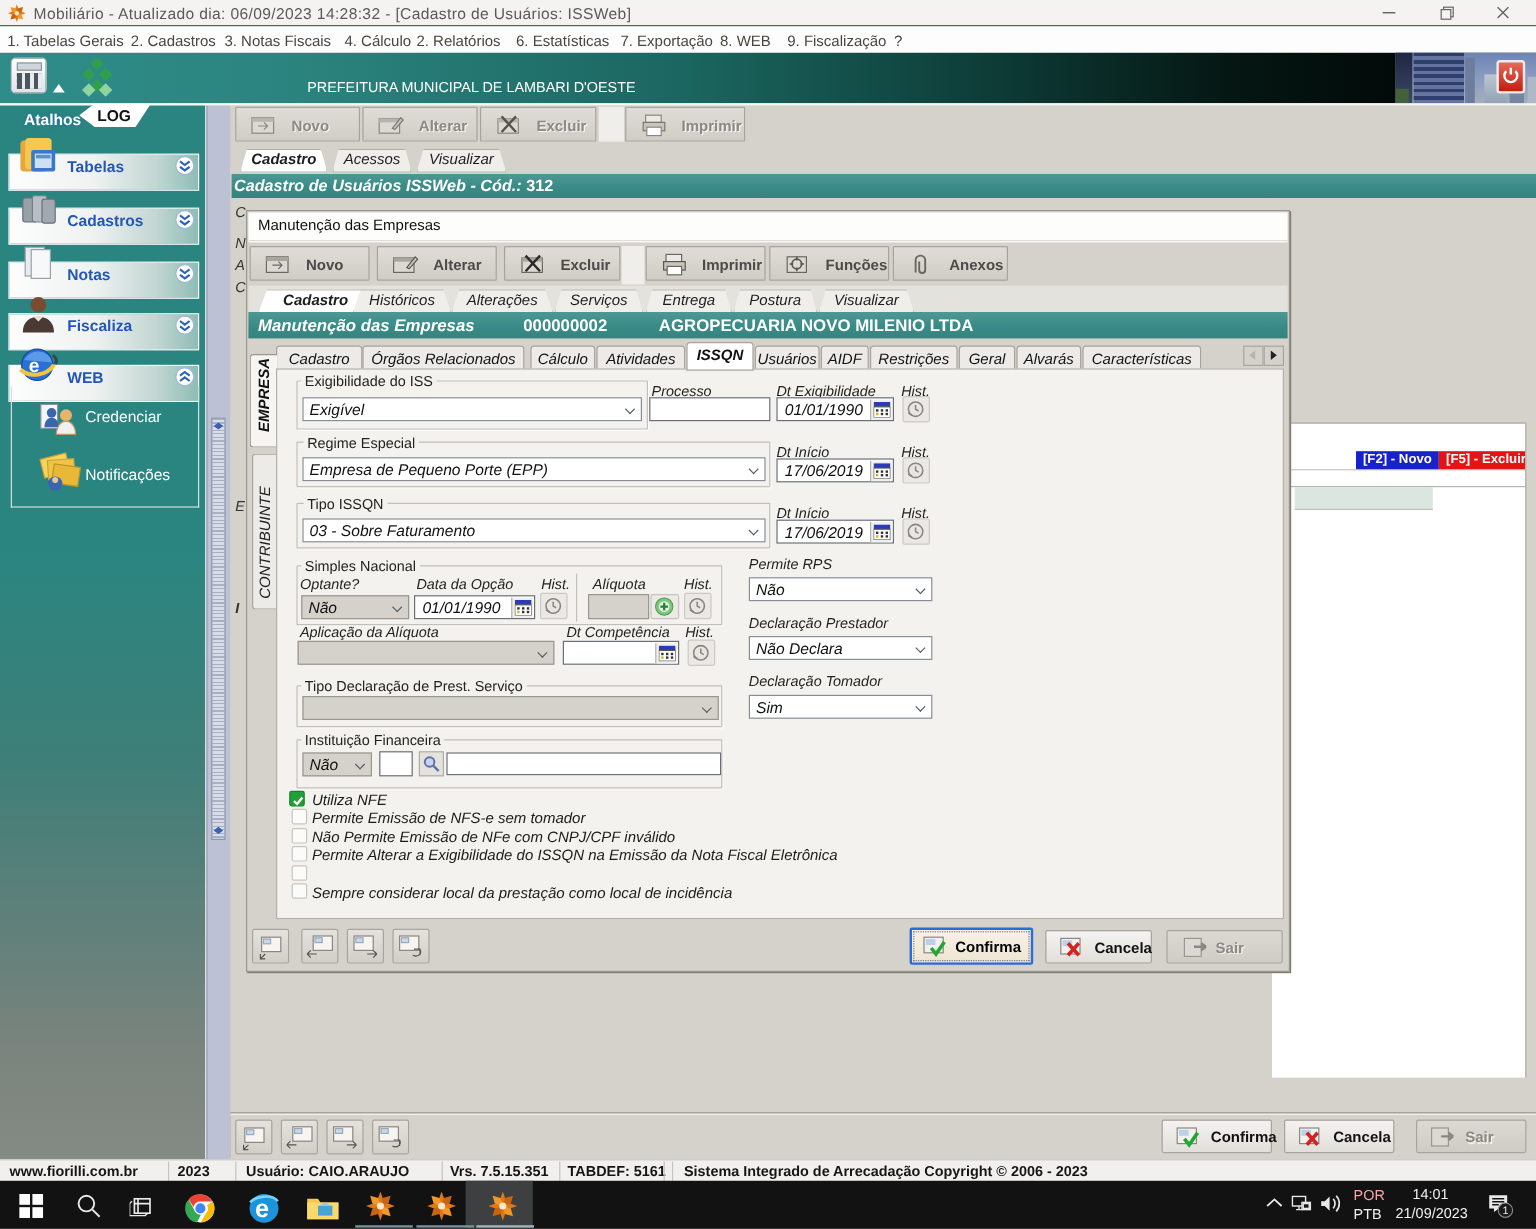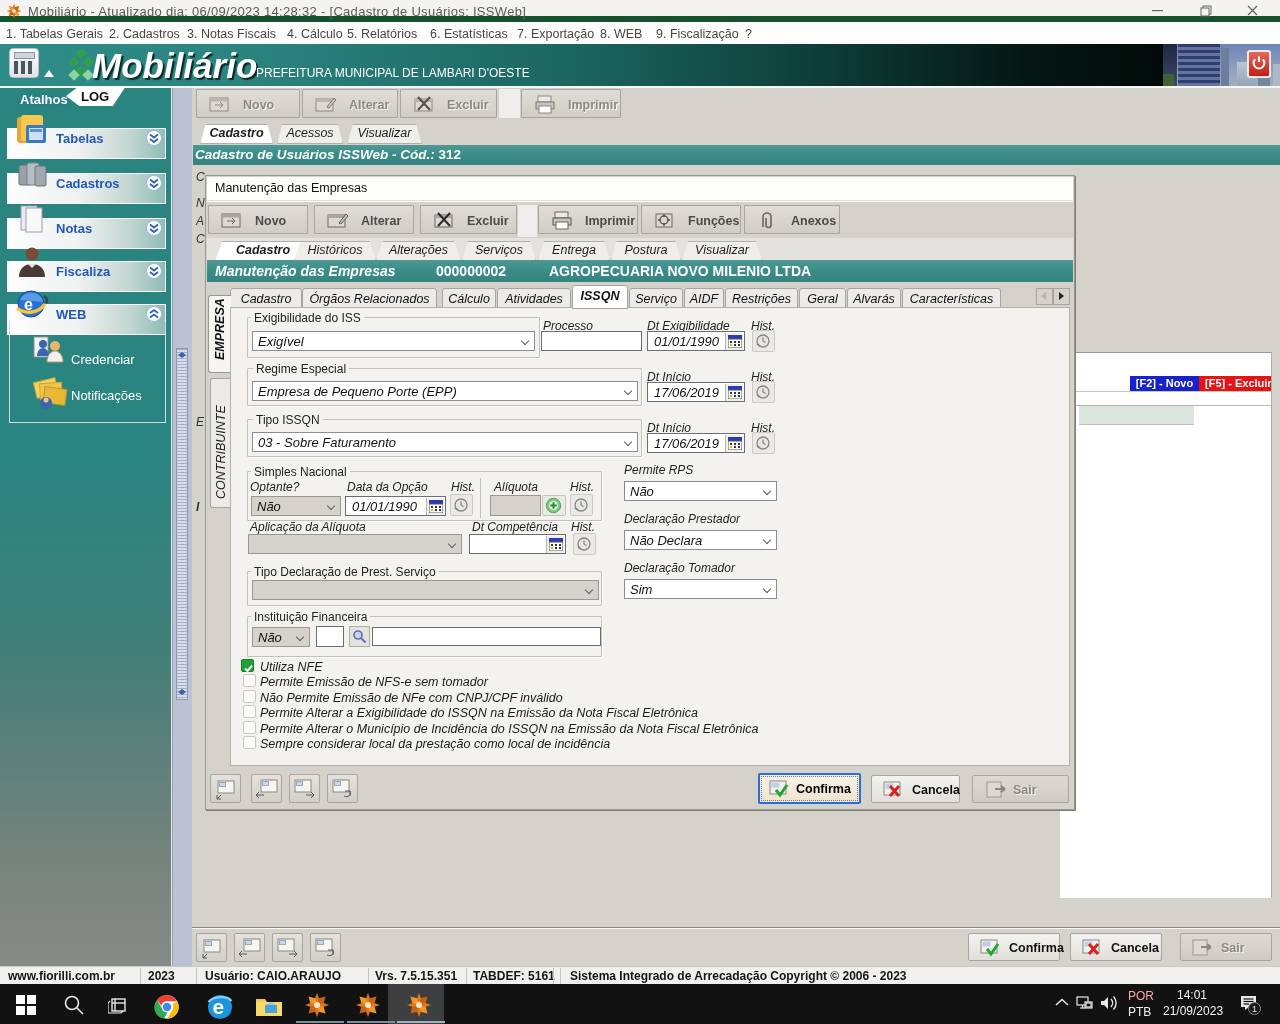--- a/index.html
+++ b/index.html
@@ -1,20 +1,20 @@
 <!DOCTYPE html>
 <html><head><meta charset="utf-8">
 <style>
 *{margin:0;padding:0;box-sizing:border-box}
 html,body{width:1280px;height:1024px;overflow:hidden;background:#d5d2cb;font-family:"Liberation Sans",sans-serif}
 .ab{position:absolute}
 .it{font-style:italic}
 .b{font-weight:bold}
 
-#titlebar{left:0;top:0;width:1280px;height:22px;background:#f4f3f2;border-bottom:6px solid #14532d;color:#5a5a5a;font-size:13px;letter-spacing:.3px}
+#titlebar{left:0;top:0;width:1280px;height:22px;background:#f4f3f2;border-bottom:1px solid #14532d;color:#5a5a5a;font-size:13px;letter-spacing:.3px}
 
 #menubar{left:0;top:22px;width:1280px;height:22px;background:#fdfdfd;color:#4a4540;font-size:12.5px}
 .mi{position:absolute;top:5px;white-space:nowrap}
 
 #header{left:0;top:44px;width:1280px;height:42px;background:linear-gradient(90deg,#2f8d89 0%,#2b837e 20%,#1b655f 45%,#0d3b36 65%,#051713 80%,#020a08 91%)}
 #hdrsep{left:0;top:86px;width:1280px;height:2px;background:#f6f6f4}
 
 #sidebar{left:0;top:88px;width:172px;height:878px;border-right:1px solid #dfe9e7;background:linear-gradient(180deg,#2a8580 0%,#2a8580 42%,#3e7f78 62%,#61807a 78%,#7c847e 90%,#848a84 100%)}
 .sbbar{position:absolute;left:7px;width:159px;height:31px;background:linear-gradient(90deg,#fdfdfd 0%,#eef2f1 45%,#c2d6d2 78%,#8fbcb5 100%);border:1px solid #fff;color:#2456b8;font-weight:bold;font-size:13px}
 .sbbar span{position:absolute;left:48px;top:2px}
@@ -99,21 +99,21 @@
       <line x1="1" y1="1" x2="10" y2="10"></line>
       <line x1="10" y1="1" x2="1" y2="10"></line>
     </svg>
 </div>
 
 <div class="ab" id="menubar">
   <span class="mi" style="left:6px">1. Tabelas Gerais</span>
   <span class="mi" style="left:109px">2. Cadastros</span>
   <span class="mi" style="left:187px">3. Notas Fiscais</span>
   <span class="mi" style="left:287px">4. Cálculo</span>
-  <span class="mi" style="left:347px">5. Relatórios</span>
+  <span class="mi" style="left:347px">2. Relatórios</span>
   <span class="mi" style="left:430px">6. Estatísticas</span>
   <span class="mi" style="left:517px">7. Exportação</span>
   <span class="mi" style="left:600px">8. WEB</span>
   <span class="mi" style="left:656px">9. Fiscalização</span>
   <span class="mi" style="left:745px">?</span>
 </div>
 
 <div class="ab" id="header">
   <div class="ab" style="left:1163px;top:0;width:117px;height:42px;background:linear-gradient(180deg,#6d84b4 0%,#8b9cc0 50%,#a4aeba 100%)">
     <div class="ab" style="left:0;top:0;width:14px;height:42px;background:linear-gradient(180deg,#1e2742,#3c4868)"></div>
@@ -138,21 +138,20 @@
   <svg class="ab" style="left:68px;top:5px" width="26" height="34" viewBox="0 0 26 34">
       <g fill="#2f9e4e">
         <rect x="9" y="0" width="8" height="8" transform="rotate(45 13 4)"></rect>
         <rect x="2" y="9" width="8" height="8" transform="rotate(45 6 13)"></rect>
         <rect x="16" y="9" width="8" height="8" transform="rotate(45 20 13)"></rect>
         <rect x="9" y="18" width="8" height="8" transform="rotate(45 13 22)"></rect>
         <rect x="2" y="22" width="8" height="8" transform="rotate(45 6 26)" fill="#8ed4a0"></rect>
         <rect x="16" y="22" width="8" height="8" transform="rotate(45 20 26)" fill="#8ed4a0"></rect>
       </g>
     </svg>
-  <div class="ab it b" style="left:92px;top:2px;font-size:35px;color:#fff;text-shadow:2px 2px 1px #0c2b28;letter-spacing:0px">Mobiliário</div>
   <div class="ab" style="left:256px;top:22px;font-size:12px;color:#fff">PREFEITURA MUNICIPAL DE LAMBARI D'OESTE</div>
 </div>
 <div class="ab" id="hdrsep"></div>
 
 <div class="ab" id="sidebar">
   <div class="ab b" style="left:20px;top:4px;color:#fff;font-size:13px;text-shadow:0 0 3px #1d6f9e">Atalhos</div>
   <div class="ab" style="left:66px;top:-2px;width:60px;height:20px;background:#fff;clip-path:polygon(0 50%,22% 0,100% 0,78% 100%,22% 100%)"></div>
   <div class="ab b" style="left:81px;top:1px;color:#111;font-size:13px">LOG</div>
   <div class="sbbar" style="top:40px">
       <span>Tabelas</span>
@@ -218,21 +217,21 @@
       <path d="M30 10c3 2 4 5 2 7" fill="none" stroke="#3a444c" stroke-width="2.6"></path>
       <text x="10" y="24" font-size="16" font-weight="bold" fill="#fff" font-family="Liberation Sans">e</text>
     </svg>
   <svg class="sbico" style="left:33px;top:248px" width="34" height="28" viewBox="0 0 34 28">
       <rect x="1" y="1" width="14" height="20" fill="#f4f6f8" stroke="#8a9098"></rect>
       <circle cx="10" cy="8" r="4" fill="#3a66b0"></circle>
       <path d="M4 20c0-5 3-8 6-8s6 3 6 8z" fill="#3a66b0"></path>
       <circle cx="22" cy="10" r="5" fill="#e8b46a"></circle>
       <path d="M14 26c0-7 4-11 8-11s8 4 8 11z" fill="#f0f0ee" stroke="#b89a6a"></path>
     </svg>
-  <div class="ab" style="left:71px;top:264px;color:#fff;font-size:13px">Credenciar</div>
+  <div class="ab" style="left:71px;top:252px;color:#fff;font-size:13px">Credenciar</div>
   <svg class="sbico" style="left:32px;top:288px" width="38" height="34" viewBox="0 0 38 34">
       <rect x="3" y="4" width="22" height="16" fill="#f6d45c" stroke="#c8a43c" transform="rotate(-14 14 12)"></rect>
       <rect x="8" y="7" width="22" height="16" fill="#f0c447" stroke="#c8a43c" transform="rotate(-4 19 15)"></rect>
       <rect x="12" y="12" width="22" height="16" fill="#e8b838" stroke="#b89428" transform="rotate(8 23 20)"></rect>
       <circle cx="14" cy="27" r="6" fill="#3a66b0"></circle>
       <circle cx="14" cy="24" r="2.5" fill="#e8c49a"></circle>
     </svg>
   <div class="ab" style="left:71px;top:300px;color:#fff;font-size:13px">Notificações</div>
 </div>
 
@@ -418,21 +417,21 @@
     <span class="ab" style="left:229px;top:3px;font-size:14px;font-style:normal">000000002</span>
     <span class="ab" style="left:342px;top:3px;font-size:14px;font-style:normal">AGROPECUARIA NOVO MILENIO LTDA</span>
   </div>
 
   <div class="ab" id="itabs" style="left:1px;top:108px;width:866px;height:25px;background:#d5d2cb">
     <div class="itab" style="left:23px;width:72px">Cadastro</div>
     <div class="itab" style="left:95px;width:135px">Órgãos Relacionados</div>
     <div class="itab" style="left:235px;width:54px">Cálculo</div>
     <div class="itab" style="left:290px;width:74px">Atividades</div>
     <div class="itab sel" style="left:365px;width:56px">ISSQN</div>
-    <div class="itab" style="left:422px;width:54px">Serviço</div>
+    <div class="itab" style="left:422px;width:54px">Usuários</div>
     <div class="itab" style="left:477px;width:40px">AIDF</div>
     <div class="itab" style="left:518px;width:73px">Restrições</div>
     <div class="itab" style="left:592px;width:47px">Geral</div>
     <div class="itab" style="left:640px;width:54px">Alvarás</div>
     <div class="itab" style="left:695px;width:99px">Características</div>
     <div class="ab" style="left:829px;top:4px;width:17px;height:17px;background:#d5d2cb;border:1px solid #a8a5a0"><svg width="8" height="8" viewBox="0 0 8 8" style="margin:3px">
           <path d="M6 0L1 4l5 4z" fill="#b8b5ae"></path>
         </svg></div>
     <div class="ab" style="left:846px;top:4px;width:17px;height:17px;background:#d5d2cb;border:1px solid #a8a5a0"><svg width="8" height="8" viewBox="0 0 8 8" style="margin:3px">
           <path d="M2 0l5 4-5 4z" fill="#222"></path>
@@ -645,21 +644,20 @@
           <path d="M2 5.5l2.5 2.5L9 2.5" stroke="#fff" stroke-width="2" fill="none"></path>
         </svg></div>
     <div class="cblbl" style="left:29px;top:352px">Utiliza NFE</div>
     <div class="cb" style="left:12px;top:366px"></div>
     <div class="cblbl" style="left:29px;top:367px">Permite Emissão de NFS-e sem tomador</div>
     <div class="cb" style="left:12px;top:382px"></div>
     <div class="cblbl" style="left:29px;top:383px">Não Permite Emissão de NFe com CNPJ/CPF inválido</div>
     <div class="cb" style="left:12px;top:397px"></div>
     <div class="cblbl" style="left:29px;top:398px">Permite Alterar a Exigibilidade do ISSQN na Emissão da Nota Fiscal Eletrônica</div>
     <div class="cb" style="left:12px;top:413px"></div>
-    <div class="cblbl" style="left:29px;top:414px">Permite Alterar o Município de Incidência do ISSQN na Emissão da Nota Fiscal Eletrônica</div>
     <div class="cb" style="left:12px;top:428px"></div>
     <div class="cblbl" style="left:29px;top:429px">Sempre considerar local da prestação como local de incidência</div>
   </div>
 
   <div class="navb" style="left:4px;top:598px"><svg width="29" height="27" viewBox="0 0 29 27">
         <rect x="7" y="6" width="16" height="12" fill="#f6f5f2" stroke="#8a8780"></rect>
         <rect x="8.5" y="7.5" width="6" height="4" fill="#c8d8ea" stroke="#9ab"></rect>
         <path d="M10 20l-4 4m0-4v4h4" stroke="#555" fill="none"></path>
       </svg></div>
   <div class="navb" style="left:45px;top:598px"><svg width="29" height="27" viewBox="0 0 29 27">

